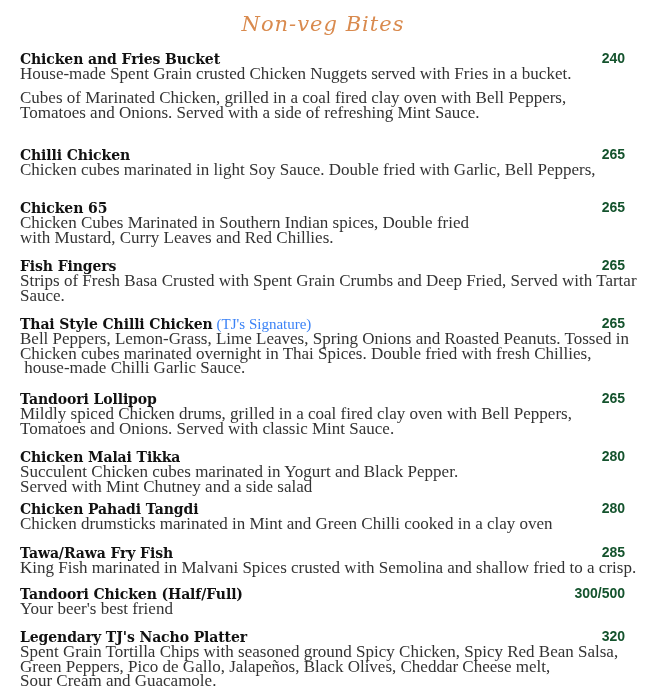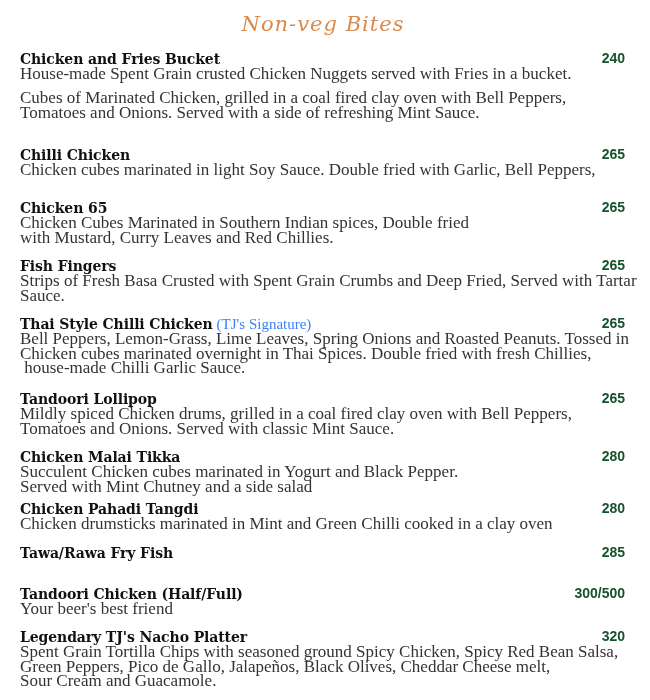--- a/index.html
+++ b/index.html
@@ -188,20 +188,23 @@
   </div>
 </div>
 
 <div class="item" style="top:544px">
   <div class="item-head">
     <span>
       <span class="item-name">Tawa/Rawa Fry Fish</span>
     </span>
     <span class="item-price">285</span>
   </div>
+  <div class="item-desc">
+    <span class="line">King Fish marinated in Malvani Spices crusted with Semolina and shallow fried to a crisp.</span>
+  </div>
 </div>
 
 <div class="item" style="top:585px">
   <div class="item-head">
     <span>
       <span class="item-name">Tandoori Chicken (Half/Full)</span>
     </span>
     <span class="item-price">300/500</span>
   </div>
   <div class="item-desc">

